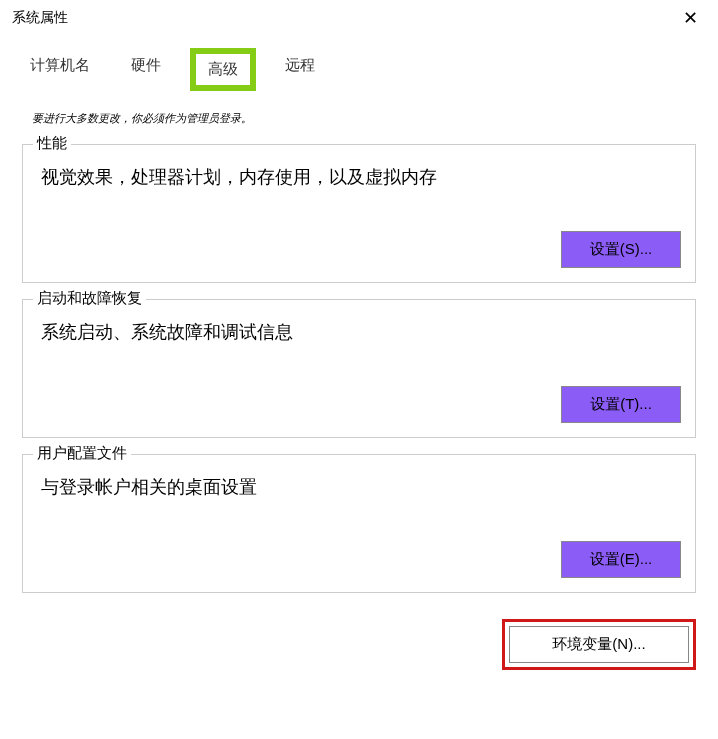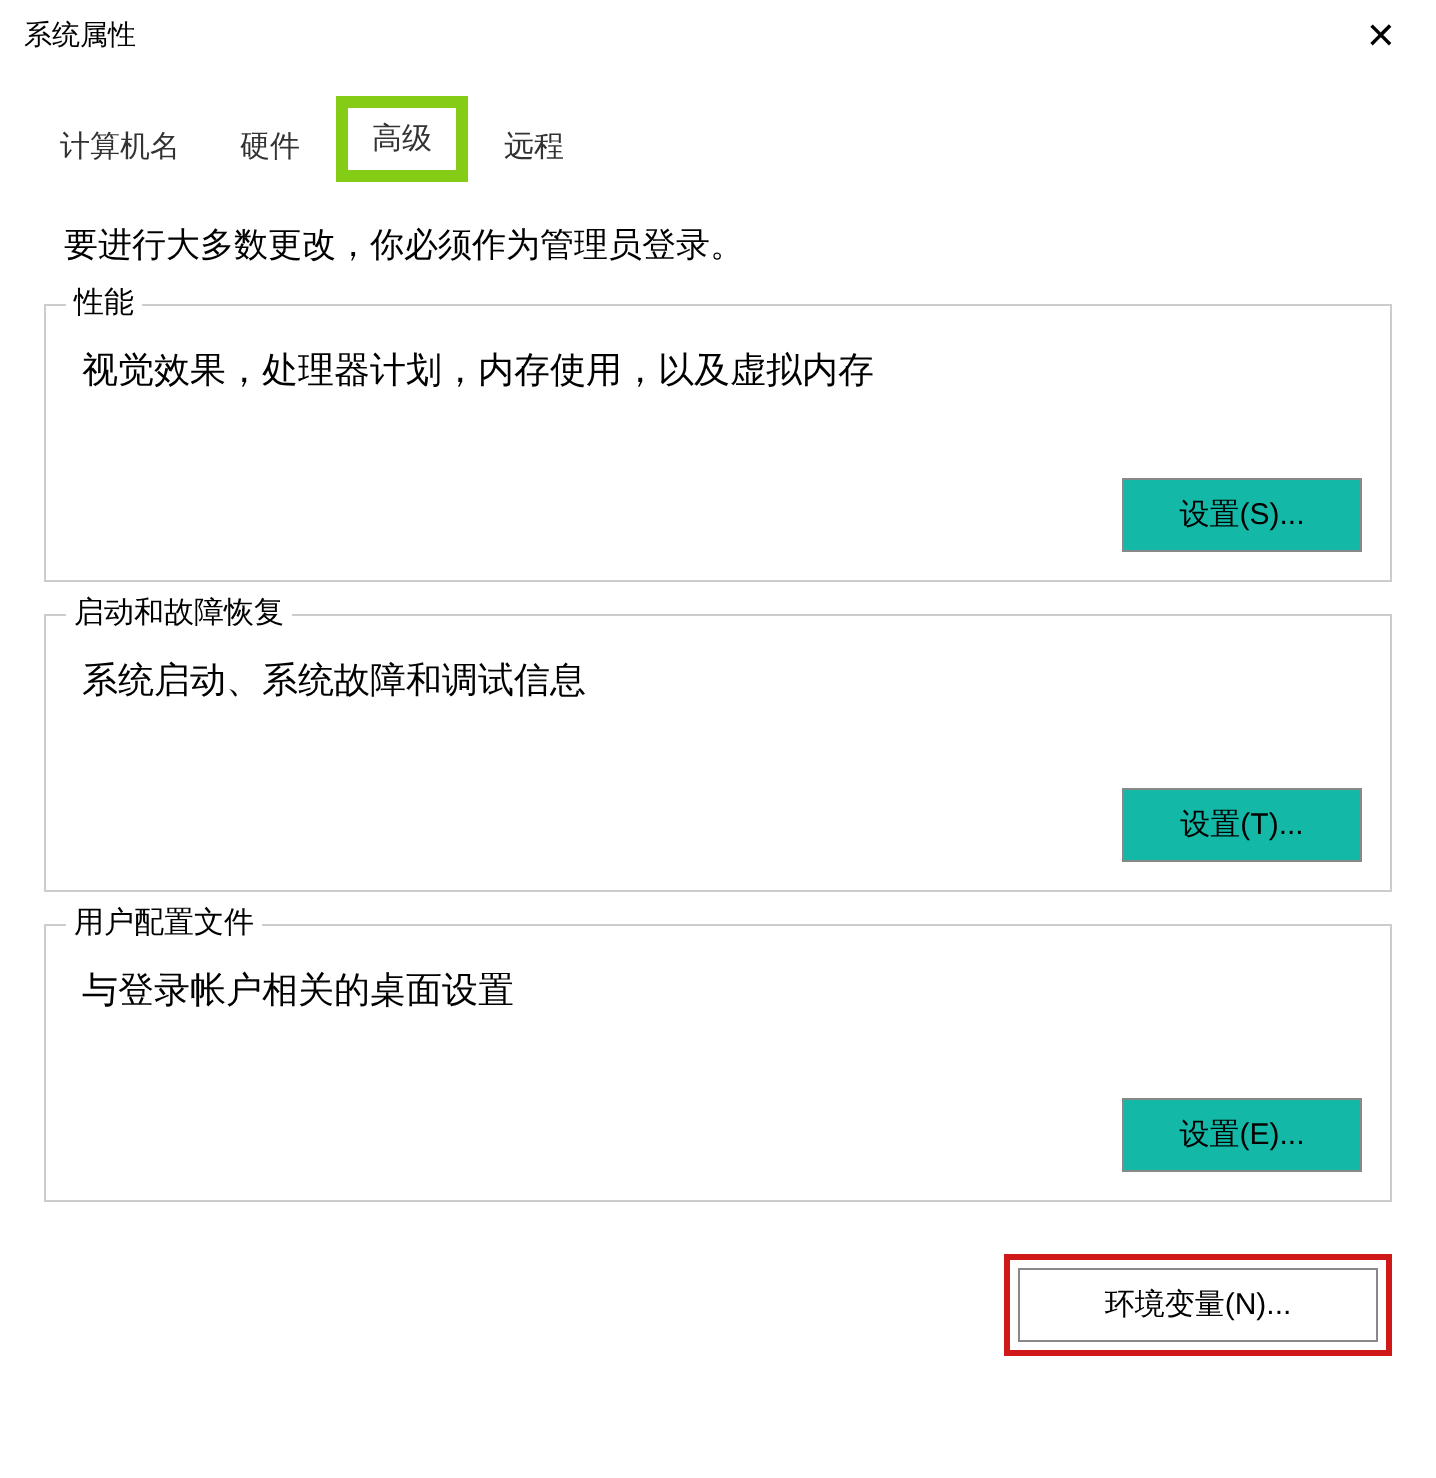--- a/index.html
+++ b/index.html
@@ -25,41 +25,42 @@
       gap: 48px;
     }
     .close-btn {
       font-size: 18px;
       cursor: pointer;
       padding: 0 8px;
       font-weight: 300;
     }
     .tabs {
       display: flex;
-      gap: 6px;
+      gap: 17px;
       padding: 12px 18px 0 18px;
-      align-items: flex-end;
+      align-items: flex-start;
     }
     .tab {
       padding: 8px 12px;
       cursor: pointer;
       font-size: 15px;
       color: #333;
     }
     .tab.highlighted {
       border: 6px solid #84cc16;
       padding: 6px 12px;
     }
     .content {
       padding: 20px 22px 0 22px;
     }
     .intro-text {
-      font-size: 17px;
+      font-size: 11px;
       margin-bottom: 18px;
       padding-left: 10px;
+      font-style: italic;
     }
     .group {
       border: 1px solid #cccccc;
       margin-bottom: 16px;
       position: relative;
       padding: 16px 14px 14px 14px;
     }
     .group-title {
       position: absolute;
       top: -11px;
@@ -74,21 +75,21 @@
       margin-bottom: 42px;
       padding-top: 4px;
       padding-left: 4px;
     }
     .group-button-row {
       display: flex;
       justify-content: flex-end;
     }
     .btn {
       border: 1px solid #888888;
-      background: #14b8a6;
+      background: #8b5cf6;
       padding: 8px 24px;
       font-size: 15px;
       cursor: pointer;
       font-family: inherit;
       min-width: 120px;
       text-align: center;
     }
     .env-button-row {
       display: flex;
       justify-content: flex-end;

